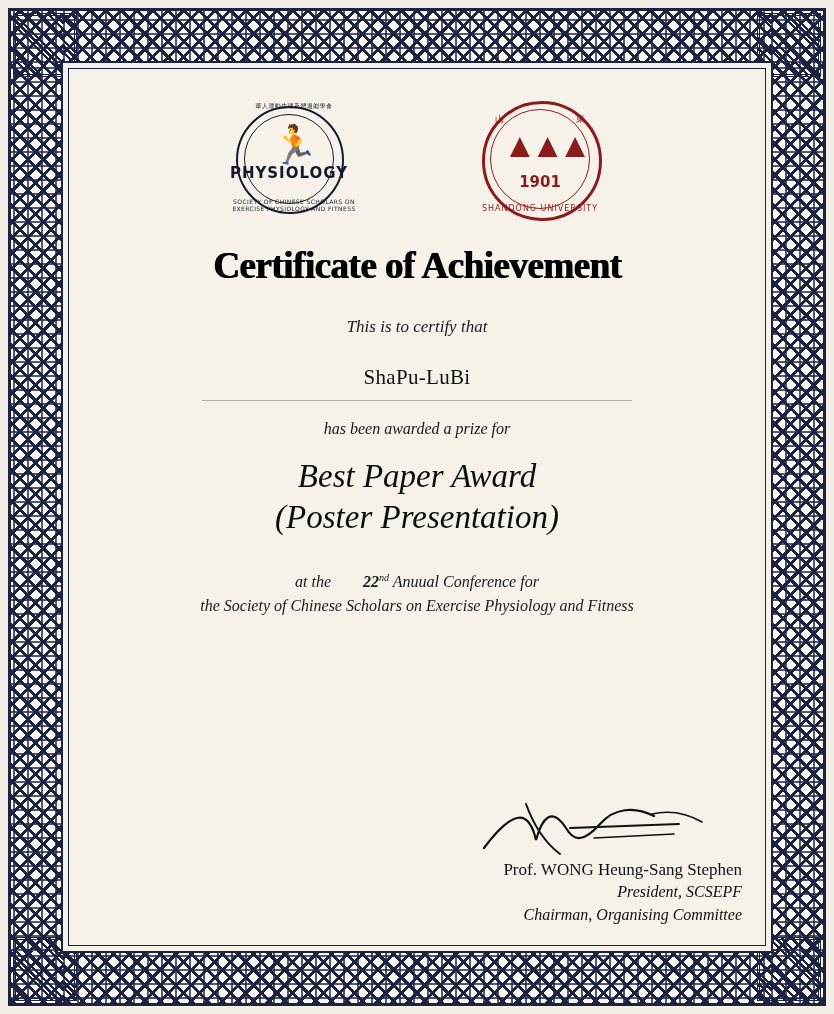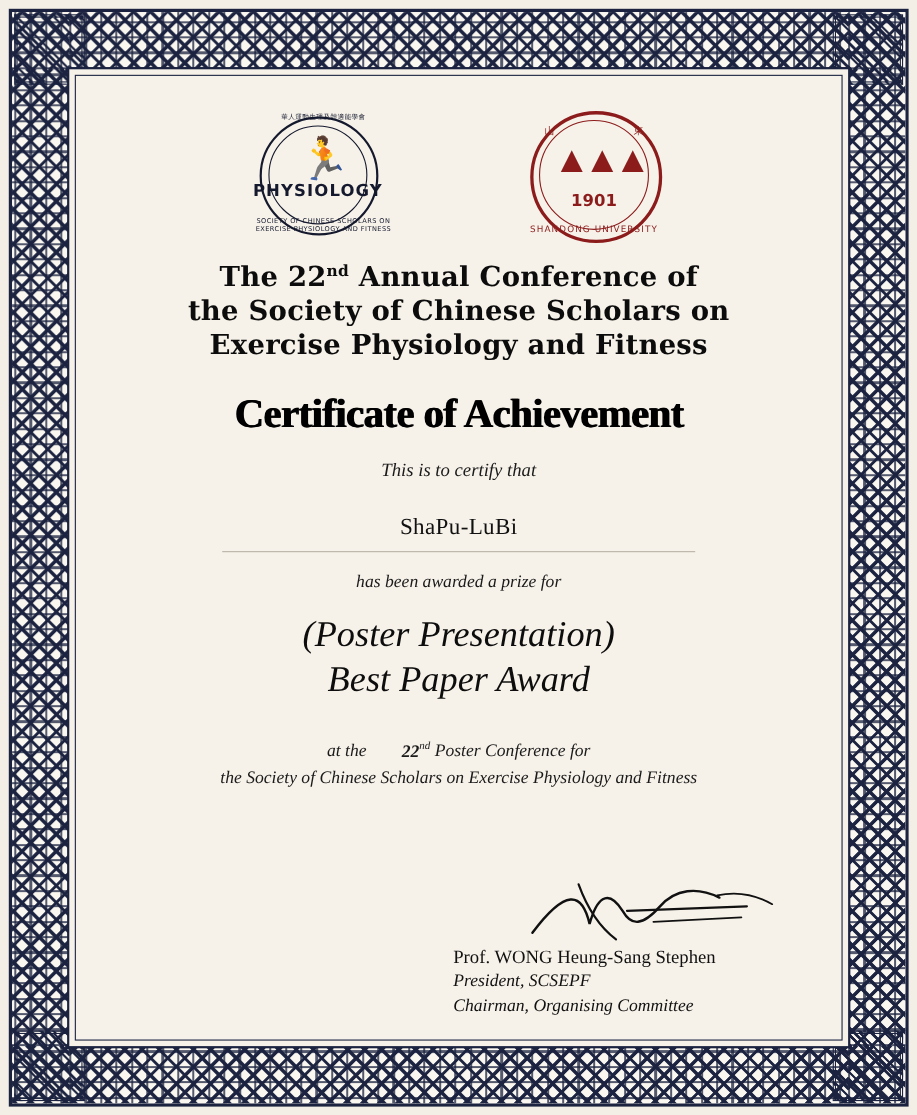--- a/index.html
+++ b/index.html
@@ -233,21 +233,21 @@
     margin-top: 26px;
     font-family: Liberation Serif, serif;
     font-weight: bold;
     font-size: 37px;
     letter-spacing: -0.5px;
     color: #000000;
     text-shadow: 1px 0 0 #000;
   }
 
   .certify-line {
-    margin-top: 20px;
+    margin-top: 30px;
     font-style: italic;
     font-size: 17px;
     color: #1a1a1a;
   }
 
   .recipient {
     margin-top: 28px;
     font-size: 21px;
     color: #111;
     letter-spacing: .3px;
@@ -282,21 +282,21 @@
     color: #1a1a1a;
   }
   .at-conf sup { font-size: 10px; vertical-align: super; }
   .at-conf b { font-weight: bold; font-style: italic; margin-left: 28px; }
 
   .signature-block {
     position: absolute;
     right: 22px;
     bottom: 18px;
     width: 330px;
-    text-align: left;
+    text-align: right;
   }
   .signature-mark {
     height: 62px;
     position: relative;
   }
   .signature-mark svg { position: absolute; right: 18px; top: 0; }
   .sig-name {
     font-size: 17px;
     color: #111;
   }
@@ -338,45 +338,38 @@
         <div class="ring2"></div>
         <div class="cn-left">山</div>
         <div class="cn-right">東</div>
         <div class="mountains">▲▲▲</div>
         <div class="year">1901</div>
         <div class="arc-bottom">SHANDONG UNIVERSITY</div>
       </div>
 
     </div>
 
-    <div class="conf-title">
-      <div>
-        <span>The 22</span><sup>nd</sup><span> Annual Conference of</span>
-      </div>
-      <div>the Society of Chinese Scholars on</div>
-      <div>Exercise Physiology and Fitness</div>
-    </div>
 
     <div class="cert-heading">Certificate of Achievement</div>
 
     <div class="certify-line">This is to certify that</div>
 
     <div class="recipient">ShaPu-LuBi</div>
     <div class="recipient-rule"></div>
 
     <div class="awarded-for">has been awarded a prize for</div>
 
     <div class="award-name">
+      <div>Best Paper Award</div>
       <div>(Poster Presentation)</div>
-      <div>Best Paper Award</div>
     </div>
 
     <div class="at-conf">
       <div>
-        <span>at the </span><b>22</b><sup>nd</sup><span> Poster Conference for</span>
+        <span>at the </span><b>22</b><sup>nd</sup><span> Anuual Conference for</span>
       </div>
       <div>the Society of Chinese Scholars on Exercise Physiology and Fitness</div>
     </div>
 
     <div class="signature-block">
       <div class="signature-mark">
         <svg width="250" height="62" viewBox="0 0 250 62" aria-hidden="true">
           <path d="M10 50 C 40 10, 55 12, 62 42 C 68 20, 78 8, 92 30 C 100 44, 110 44, 126 26 C 140 10, 160 8, 180 18" fill="none" stroke="#111" stroke-width="2.2" stroke-linecap="round"></path>
           <path d="M52 6 C 60 28, 70 44, 86 56" fill="none" stroke="#111" stroke-width="2" stroke-linecap="round"></path>
           <path d="M96 30 L 205 26" fill="none" stroke="#111" stroke-width="2" stroke-linecap="round"></path>

